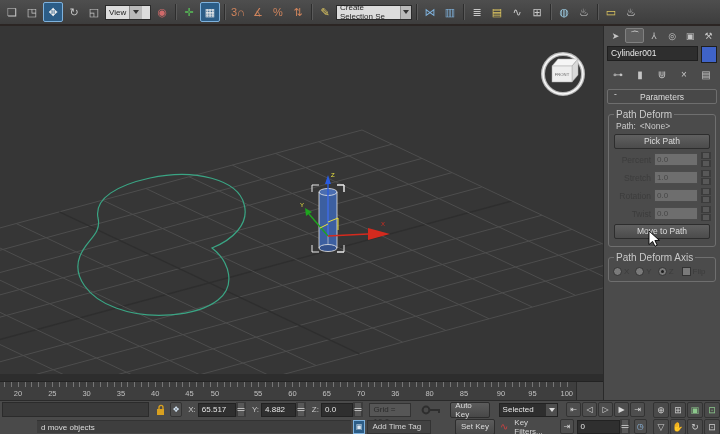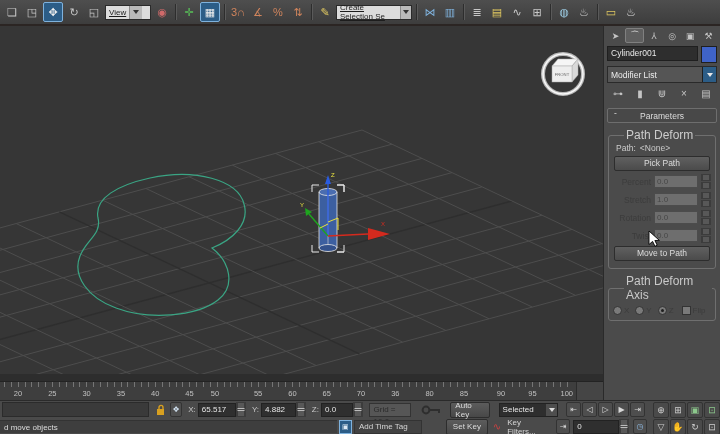--- a/index.html
+++ b/index.html
@@ -9,21 +9,21 @@
   
   .toolbar{position:absolute;top:0;left:0;right:0;height:26px;
            background:linear-gradient(#4e4e4e,#3d3d3d);
            border-bottom:2px solid #2b2523;display:flex;align-items:center;
            gap:2px;padding:0 3px;box-sizing:border-box;}
   .tbtn{min-width:18px;height:18px;display:flex;align-items:center;justify-content:center;
         color:#c8c8c8;font-size:11px;border-radius:2px;line-height:1;}
   .tbtn.active{background:#2c5d87;border:1px solid #7fb2dd;color:#eee;}
   .tsep{width:1px;height:16px;background:#2d2d2d;box-shadow:1px 0 0 #5a5a5a;margin:0 2px;}
   .tdrop{display:flex;align-items:center;height:15px;background:#dcdcdc;border:1px solid #2a2a2a;
-         color:#1d1d1d;font-size:8px;padding-left:3px;box-sizing:border-box;text-decoration:underline;}
+         color:#1d1d1d;font-size:8px;padding-left:3px;box-sizing:border-box;}
   .tdrop .darr{width:12px;align-self:stretch;background:#b9b9b9;border-left:1px solid #8a8a8a;
          display:flex;align-items:center;justify-content:center;margin-left:3px;}
   .caret{width:0;height:0;border-left:3px solid transparent;border-right:3px solid transparent;
          border-top:4px solid #333;}
   
   .viewport{position:absolute;top:26px;left:0;width:603px;height:348px;background:#363636;overflow:hidden;}
   .viewport svg{position:absolute;top:0;left:0;}
   
   .cpanel{position:absolute;top:26px;left:603px;width:117px;height:374px;background:#4b4b4b;
           border-left:1px solid #2a2a2a;box-sizing:border-box;padding:2px 3px;font-size:8.5px;}
@@ -46,21 +46,21 @@
   .stackrow.child{padding-left:17px;}
   .bulb{width:7px;height:7px;border-radius:50%;background:radial-gradient(#fff,#cfd8a0);
         box-shadow:0 2px 0 -1px #999;}
   .stacktools{display:flex;align-items:center;justify-content:space-between;height:16px;
               padding:0 5px;margin-top:2px;color:#c5c5c5;font-size:10px;}
   .stkbtn{min-width:12px;text-align:center;}
   .rollhead{position:relative;height:13px;background:#484848;border:1px solid #6e6e6e;border-radius:2px;
             margin-top:7px;display:flex;align-items:center;justify-content:center;color:#ddd;}
   .rollhead .minus{position:absolute;left:6px;top:-1px;color:#ddd;}
   .group{border:1px solid #6f6f6f;border-radius:3px;margin:5px 1px 0;padding:1px 3px 4px;}
-  .group legend{font-size:12px;color:#ccc;padding:0 2px;margin-left:12px;}
+  .group legend{font-size:10px;color:#ccc;padding:0 2px;margin-left:2px;}
   .group.dim legend{color:#c9c9c9;}
   .pathline{color:#ccc;margin:0 0 3px 4px;display:flex;gap:4px;}
   .panelbtn{display:block;width:94%;margin:2px auto 3px;height:13px;line-height:12px;text-align:center;
             background:linear-gradient(#606060,#4b4b4b);border:1px solid #2d2d2d;border-radius:2px;
             color:#ddd;font-size:8.5px;}
   .sprow{display:flex;align-items:center;justify-content:flex-end;gap:3px;margin:3px 1px;}
   .splabel{color:#3c3c3c;width:37px;text-align:right;}
   .spfield{width:38px;height:11px;background:#6e6e6e;border:1px solid #4c4c4c;color:#474747;
            font-size:8px;line-height:11px;padding:0 2px;}
   .sparr{display:flex;flex-direction:column;gap:1px;}
@@ -100,21 +100,21 @@
   .seldrop .darr2{margin-left:auto;width:11px;align-self:stretch;background:#4e4e4e;
            display:flex;align-items:center;justify-content:center;}
   .seldrop .caret{border-top-color:#ddd;}
   .mbtn{width:13px;height:13px;margin-left:1px;background:#4e4e4e;border:1px solid #333;
         border-radius:2px;color:#d8d8d8;display:flex;align-items:center;justify-content:center;
         font-size:8px;}
   .nbtn{width:14px;height:14px;margin-left:1px;background:#4a4a4a;border:1px solid #333;
         border-radius:2px;color:#cfcfcf;display:flex;align-items:center;justify-content:center;
         font-size:9px;}
   .prompt{width:358px;height:13px;background:#3e3e3e;border-top:1px solid #333;color:#ddd;
-          line-height:13px;padding-left:4px;box-sizing:border-box;}
+          line-height:13px;padding-left:4px;box-sizing:border-box;margin-left:37px;}
   .isobtn{width:12px;height:12px;background:#2c5d87;border:1px solid #7fb2dd;margin-left:2px;
           color:#dce8f2;display:flex;align-items:center;justify-content:center;font-size:7px;}
   .tagfield{width:66px;height:12px;color:#d5d5d5;background:#424242;border:1px solid #333;
             line-height:12px;padding-left:4px;margin-left:2px;}
   .cursor{position:absolute;left:648px;top:230px;z-index:50;}
 </style>
 </head>
 <body>
 
 <div id="app">
@@ -242,26 +242,20 @@
         <span class="tab">➤</span>
         <span class="tab active">⌒</span>
         <span class="tab">⅄</span>
         <span class="tab">◎</span>
         <span class="tab">▣</span>
         <span class="tab">⚒</span>
       </div>
     <div class="namerow">
       <div class="namefield">Cylinder001</div>
       <div class="swatch" id="swatch" style="background: rgb(63, 99, 200);"></div>
-    </div>
-    <div class="modlist">
-      <span>Modifier List</span>
-      <span class="modarrow">
-          <span class="caret"></span>
-        </span>
     </div>
     <div class="stacktools">
         <span class="stkbtn">⊶</span>
         <span class="stkbtn">▮</span>
         <span class="stkbtn">⋓</span>
         <span class="stkbtn">×</span>
         <span class="stkbtn">▤</span>
       </div>
 
     <div class="rollhead">

